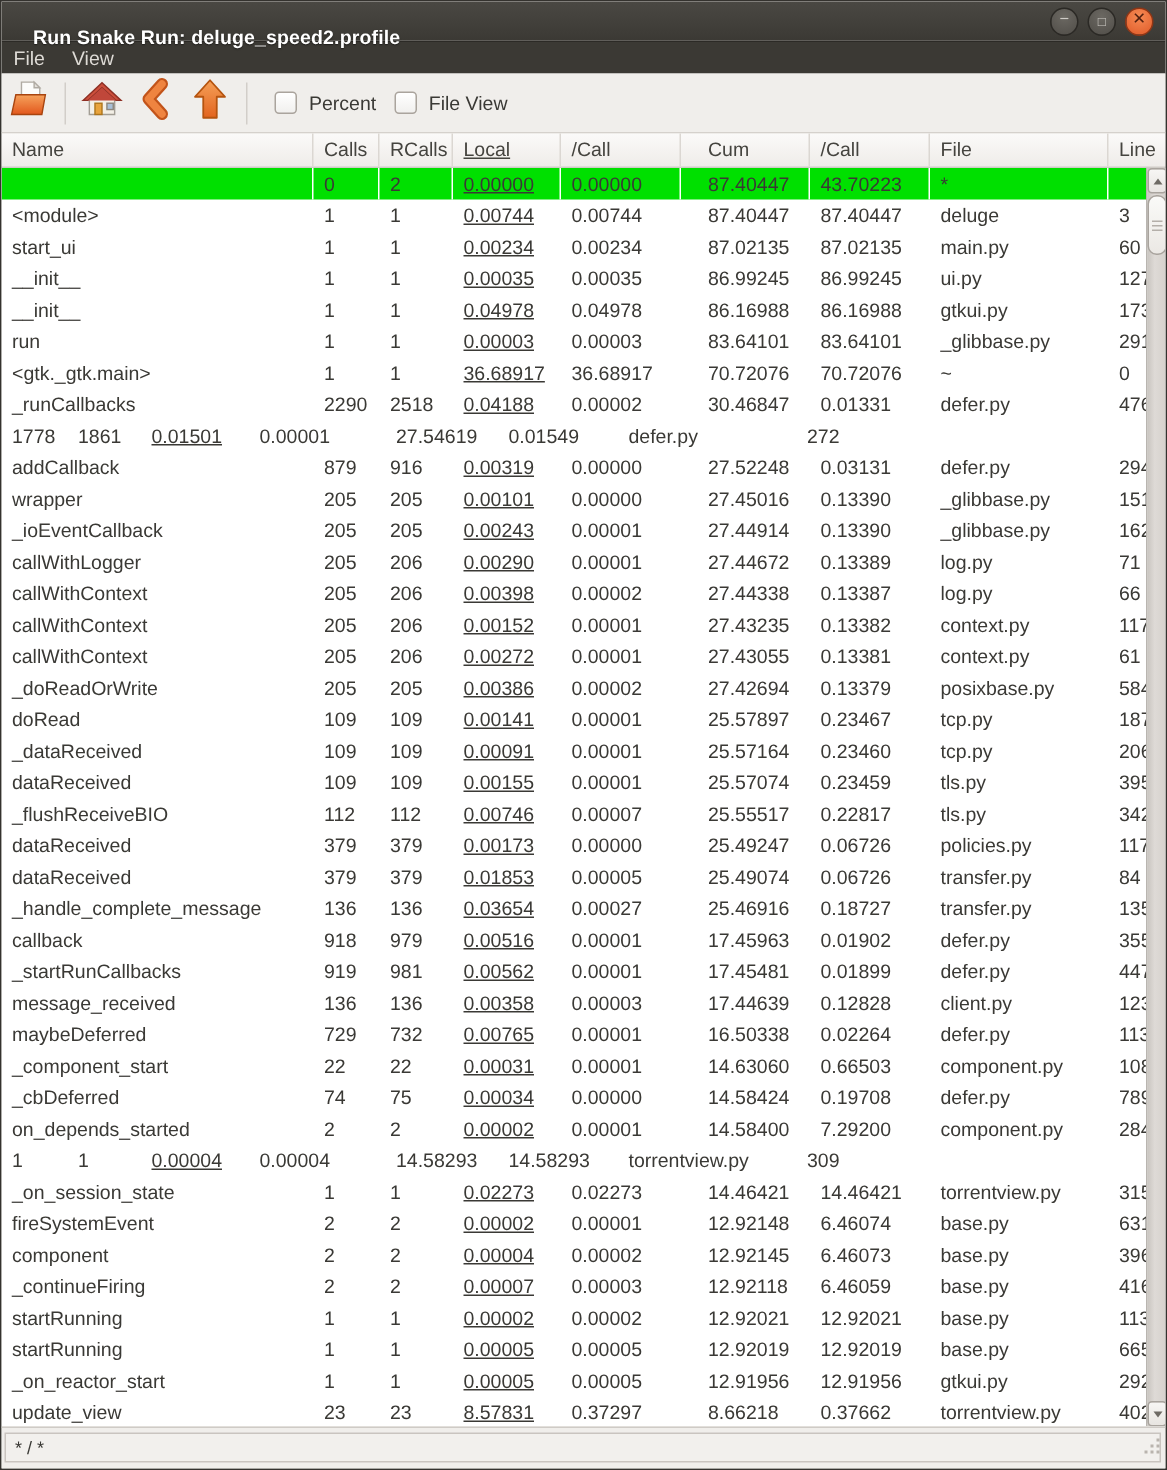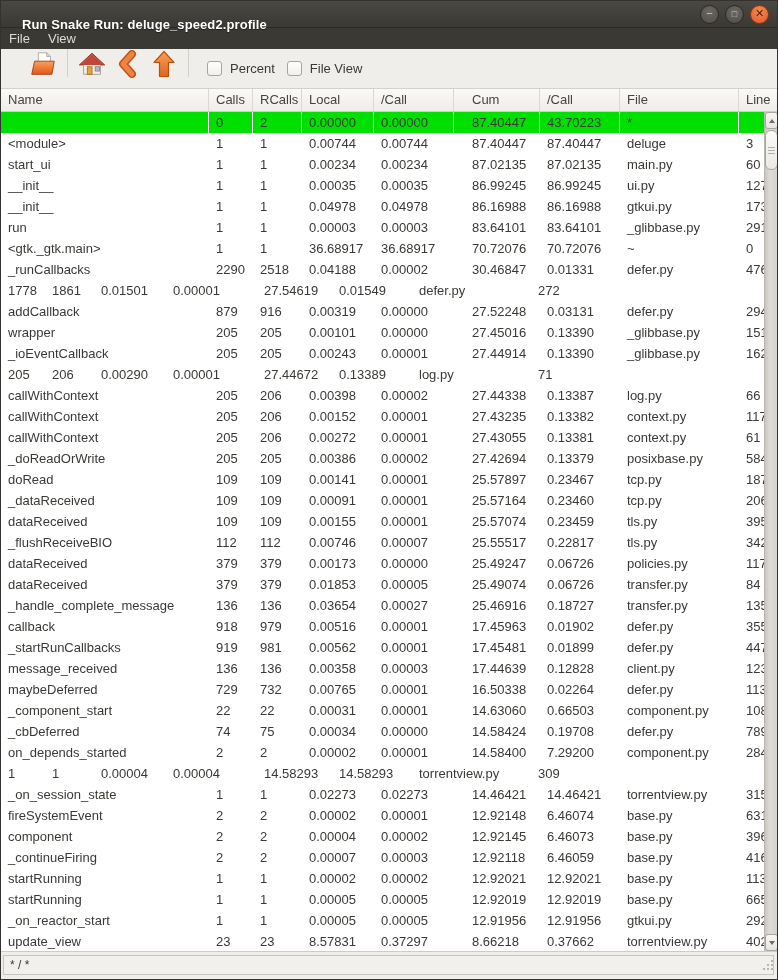--- a/index.html
+++ b/index.html
@@ -51,22 +51,22 @@
     display: flex; align-items: center;
     padding-left: 8px; gap: 18px;
   }
   .menu-item { color: #dedbd6; font-size: 13px; }
 
   
   .toolbar {
     height: 40px; flex: 0 0 40px;
     background: #f0eeeb;
     border-bottom: 1px solid #d5d1cc;
-    display: flex; 
-    padding-left: 24px;
+    display: flex; align-items: center;
+    padding-left: 0;
   }
   .tool-btn {
     width: 36px; height: 34px;
     display: flex; align-items: center; justify-content: center;
     border-radius: 3px;
   }
   .tool-sep { width: 1px; height: 28px; background: #d2cec9; margin: 0 6px; }
   .chk-group { display: flex; align-items: center; margin-left: 12px; }
   .checkbox {
     width: 15px; height: 15px;
@@ -106,21 +106,21 @@
     line-height: 21px; padding-left: 7px;
     overflow: hidden; white-space: nowrap;
   }
   .row.selected { background: #00e000; }
   .row.selected .cell { border-right: 1px solid #ffffff; }
 
   
   .w0 { width: 208px; flex: 0 0 208px; }
   .w1 { width: 44px;  flex: 0 0 44px; }
   .w2 { width: 49px;  flex: 0 0 49px; }
-  .w3 { width: 72px;  flex: 0 0 72px; }
+  .w3 { width: 72px;  flex: 0 0 72px; text-decoration: underline; }
   .w4 { width: 80px;  flex: 0 0 80px; }
   .w5 { width: 75px;  flex: 0 0 75px; margin-left: 11px; }
   .w6 { width: 80px;  flex: 0 0 80px; }
   .w7 { width: 119px; flex: 0 0 119px; }
   .w8 { width: 36px;  flex: 1 1 36px; border-right: none !important; }
 
   
   .scrollbar {
     position: absolute; top: 0; right: 0; bottom: 0;
     width: 13px;
@@ -388,20 +388,21 @@
         <div class="cell w1">205</div>
         <div class="cell w2">205</div>
         <div class="cell w3">0.00243</div>
         <div class="cell w4">0.00001</div>
         <div class="cell w5">27.44914</div>
         <div class="cell w6">0.13390</div>
         <div class="cell w7">_glibbase.py</div>
         <div class="cell w8">162</div>
       </div>
         <div class="row">
+        <div class="cell w0">callWithLogger</div>
         <div class="cell w1">205</div>
         <div class="cell w2">206</div>
         <div class="cell w3">0.00290</div>
         <div class="cell w4">0.00001</div>
         <div class="cell w5">27.44672</div>
         <div class="cell w6">0.13389</div>
         <div class="cell w7">log.py</div>
         <div class="cell w8">71</div>
       </div>
         <div class="row">

